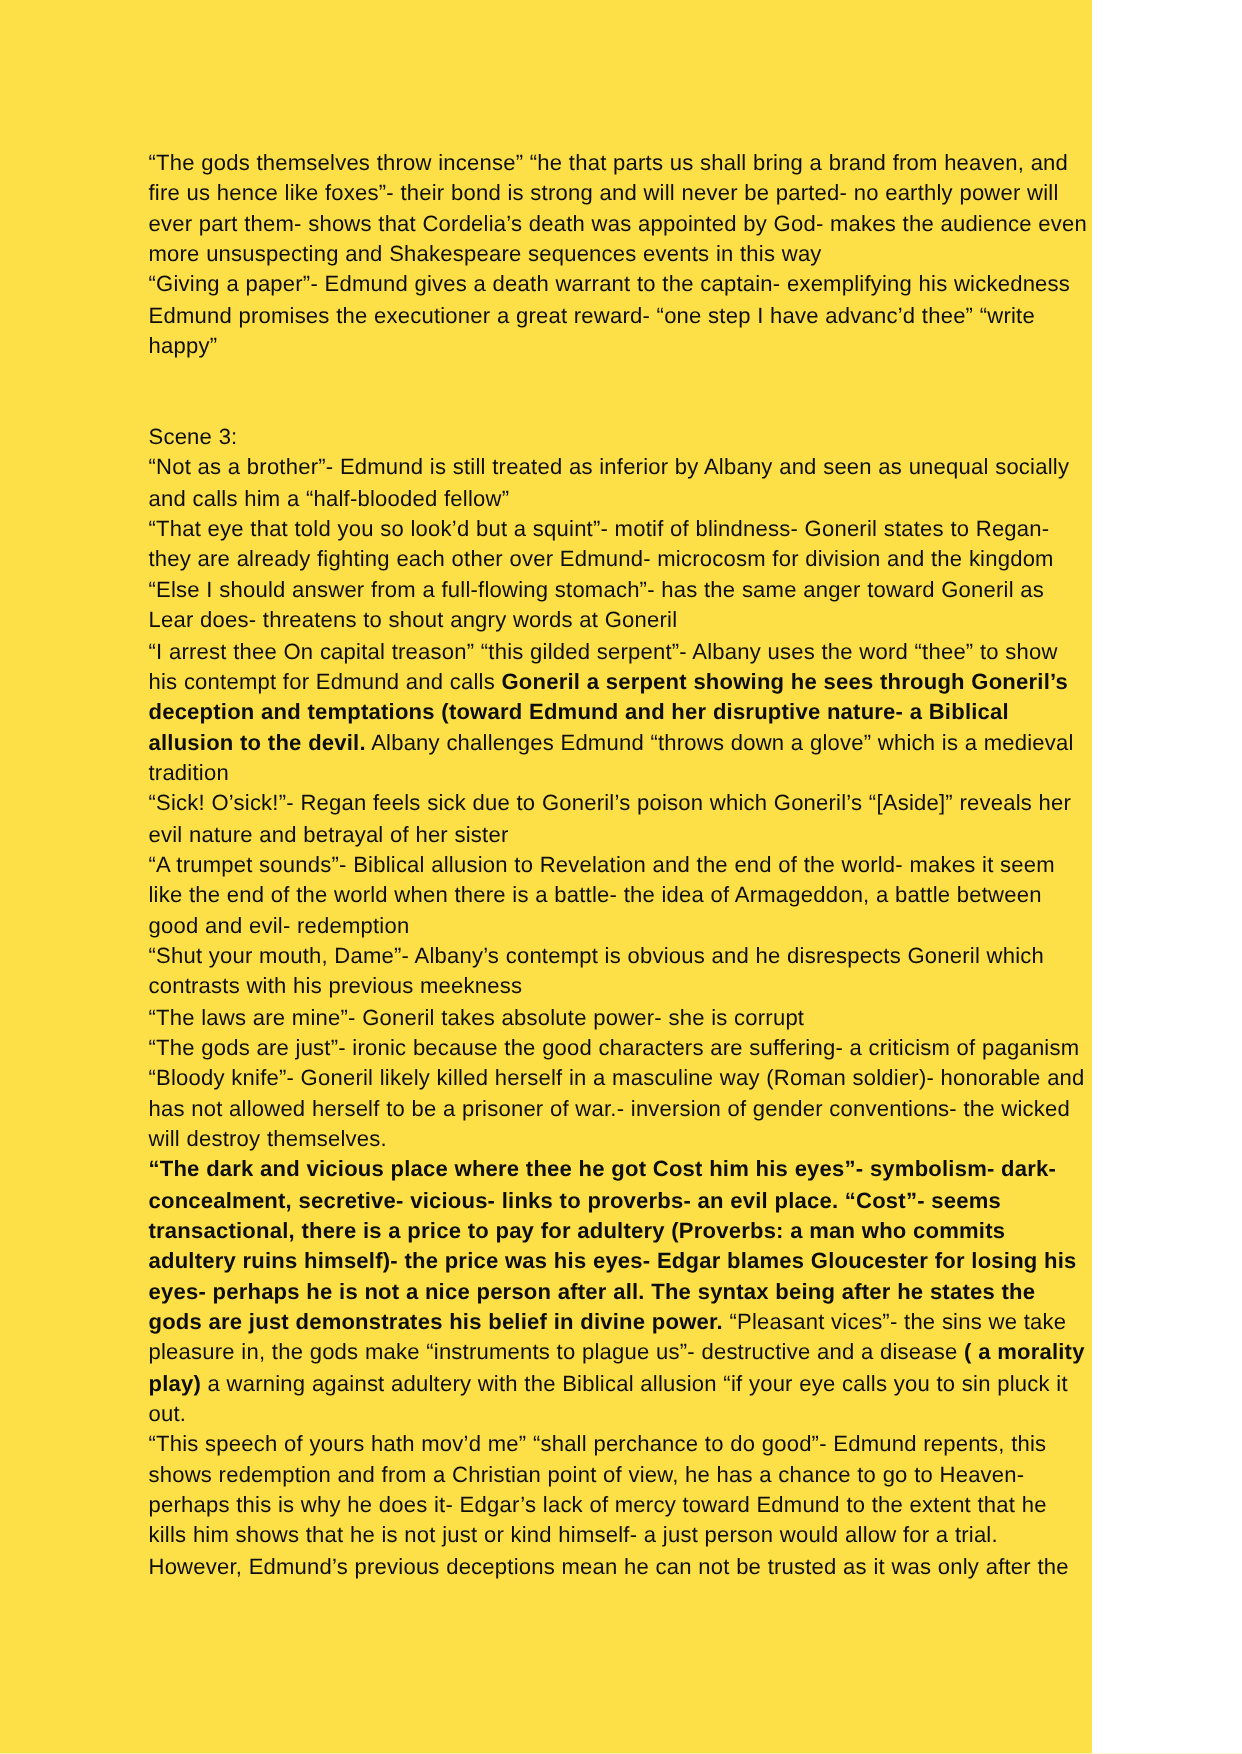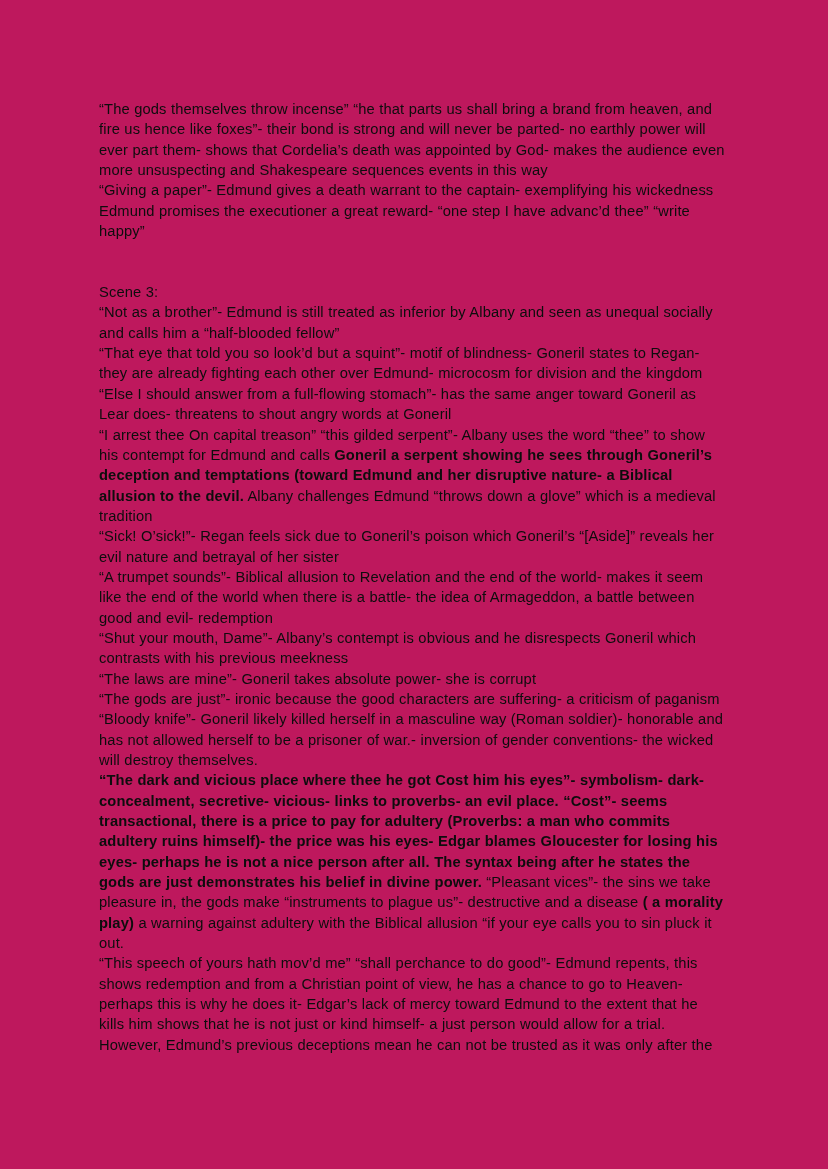--- a/index.html
+++ b/index.html
@@ -10,23 +10,23 @@
   }
   body {
     width: 828px;
     height: 1169px;
     font-family: "Liberation Sans", sans-serif;
     color: #0a0a0a;
     -webkit-font-smoothing: antialiased;
   }
   #page {
     position: relative;
-    width: 828px;
+    width: 728px;
     height: 1169px;
-    background: #be185d;
+    background: #fde047;
     overflow: hidden;
     box-sizing: border-box;
   }
   #doc-body {
     position: absolute;
     left: 99px;
     top: 99px;
     width: 627px;
   }
   .para {

